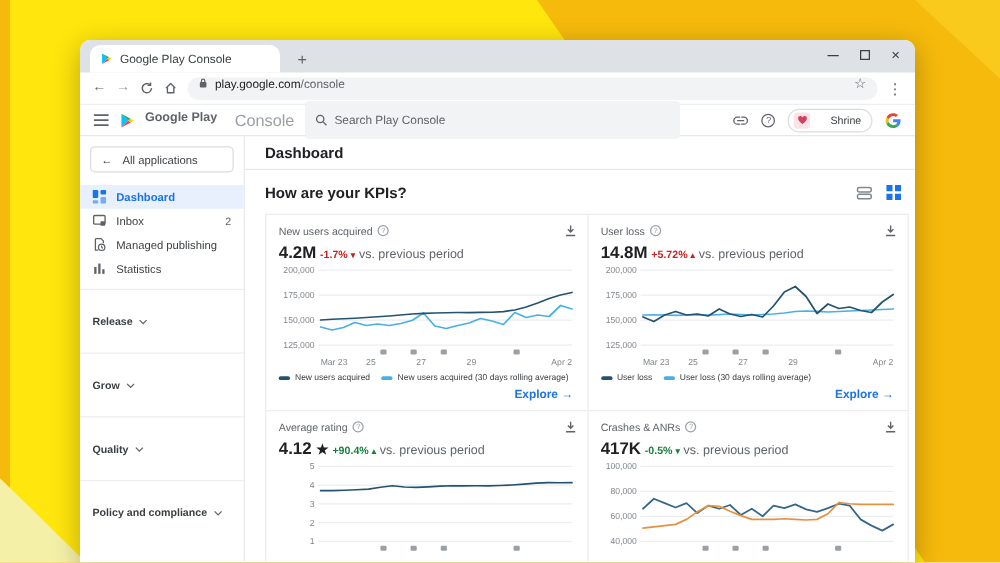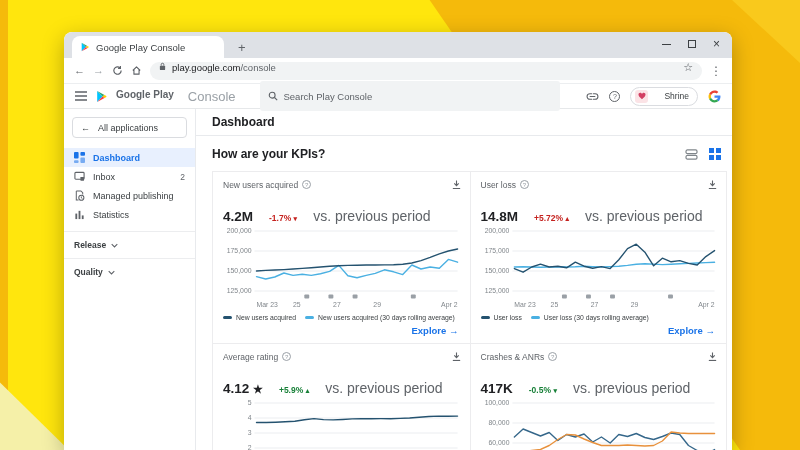--- a/index.html
+++ b/index.html
@@ -25,52 +25,52 @@
   .navic{font-size:11px;color:#5f6368;line-height:1}
   .navic.dim{color:#9aa0a6}
   .omnibox{flex:1;height:18px;background:#f1f3f4;border-radius:9px;display:flex;gap:6px;padding:0 9px;font-size:9.5px}
   .host{color:#202124}.path{color:#5f6368}
   .ob-star{margin-left:auto;font-size:11px;color:#5f6368;line-height:1}
   
   .appbar{height:25px;display:flex;align-items:center;gap:8px;padding:0 11px;border-bottom:1px solid #e6e8ea;flex:none}
   .brand{display:flex;align-items:flex-start;gap:14px;white-space:nowrap}
   .brand .b1{font-size:10px;font-weight:700;color:#5f6368}
   .brand .b2{font-size:13px;color:#9aa0a6}
-  .searchbar{width:300px;height:30px;background:#f1f3f4;border-radius:3px;display:flex;align-items:center;gap:6px;padding:0 8px;margin-left:16px;font-size:9.5px;color:#5f6368}
+  .searchbar{width:300px;height:30px;background:#f1f3f4;border-radius:3px;display:flex;align-items:center;gap:6px;padding:0 8px;font-size:9.5px;color:#5f6368}
   .appbar-right{margin-left:auto;display:flex;align-items:center;gap:10px}
   .helpc{width:11px;height:11px;border:1.1px solid #5f6368;border-radius:50%;font-size:7px;color:#5f6368;display:grid;place-items:center}
   .account-pill{display:flex;align-items:center;gap:16px;border:1px solid #dadce0;border-radius:11px;padding:2px 8px 2px 4px;font-size:8.5px;color:#3c4043}
   .acct-ic{width:13px;height:13px;border-radius:3px;background:#fbe3e6;display:grid;place-items:center}
   
   .bodyrow{flex:1;display:flex;min-height:0}
   .sidebar{width:132px;border-right:1px solid #e8eaed;padding-top:6px;flex:none}
   .allapps{margin:2px 8px 10px;border:1px solid #dadce0;border-radius:4px;height:21px;display:flex;align-items:center;gap:8px;padding:0 8px;font-size:9px;color:#3c4043}
   .nav-item{height:19px;display:flex;align-items:center;gap:8px;padding:0 10px;font-size:9px;color:#3c4043}
   .nav-item.active{background:#e8f0fe;color:#1a73e8;font-weight:700}
   .nav-item .badge{margin-left:auto;font-size:8.5px;color:#5f6368}
   .secwrap{margin-top:7px}
-  .sec{border-top:1px solid #ecedef;padding:8px 10px;font-size:8.5px;font-weight:700;color:#3c4043;display:flex;align-items:center;gap:5px}
+  .sec{border-top:1px solid #ecedef;padding:20px 10px;font-size:8.5px;font-weight:700;color:#3c4043;display:flex;align-items:center;gap:5px}
   .main{flex:1;min-width:0;display:flex;flex-direction:column;overflow:hidden}
   .page-title{padding:6px 0 6px 16px;font-size:12px;font-weight:700;color:#202124;border-bottom:1px solid #e8eaed}
   .kpi-row{display:flex;padding:11px 8px 8px 16px}
   .kpi-q{font-size:12px;font-weight:700;color:#202124}
   .toggles{margin-left:auto;display:flex;align-items:center;gap:11px;padding-right:3px}
   .panel{margin:2px 5px 0 16px;border:1px solid #ececee;display:grid;grid-template-columns:1fr 1fr}
   .cell{padding:7px 8px 7px 10px;overflow:hidden}
   .cell.c2{border-left:1px solid #ececee}
   .cell.r2{border-top:1px solid #ececee}
   .card-head{display:flex;align-items:center;font-size:8.5px;color:#5f6368}
   .qmark{width:9px;height:9px;border:1px solid #9aa0a6;border-radius:50%;font-size:6px;color:#9aa0a6;display:grid;place-items:center;margin-left:4px}
   .dl{margin-left:auto;line-height:0}
-  .val-row{display:flex;align-items:baseline;gap:16px;margin-top:18px;white-space:nowrap}
+  .val-row{display:flex;align-items:baseline;gap:3px;margin-top:4px;white-space:nowrap}
   .val{font-size:13.5px;font-weight:700;color:#202124}
   .star{font-size:11px;color:#202124}
   .delta{font-size:8.5px;font-weight:700}
   .delta .arr{font-size:7px}
-  .vs{font-size:14px;color:#5f6368}
+  .vs{font-size:10px;color:#5f6368}
   svg.chart{display:block;width:100%;height:84px;margin-top:3px;font-family:"Liberation Sans",sans-serif}
   .legend{display:flex;gap:9px;font-size:6.8px;color:#3c4043;margin-top:3px;white-space:nowrap}
   .legend .li{display:flex;align-items:center;gap:4px}
   .sw{width:9px;height:3px;border-radius:2px;display:inline-block;flex:none}
   .sw-dark{background:#24526f}.sw-light{background:#4ab0e2}
   .explore{text-align:right;font-size:9.5px;font-weight:700;color:#1a73e8;margin-top:4px;padding-right:3px}
 </style>
 </head>
 <body>
 
@@ -205,21 +205,33 @@
           <span>Statistics</span>
         </div>
         <div class="secwrap">
           <div class="sec">
             <span>Release</span>
             <svg width="7" height="5" viewBox="0 0 10 6">
                 <path d="M1 1l4 4 4-4" stroke="#5f6368" stroke-width="1.5" fill="none"></path>
               </svg>
           </div>
           <div class="sec">
+            <span>Grow</span>
+            <svg width="7" height="5" viewBox="0 0 10 6">
+                <path d="M1 1l4 4 4-4" stroke="#5f6368" stroke-width="1.5" fill="none"></path>
+              </svg>
+          </div>
+          <div class="sec">
             <span>Quality</span>
+            <svg width="7" height="5" viewBox="0 0 10 6">
+                <path d="M1 1l4 4 4-4" stroke="#5f6368" stroke-width="1.5" fill="none"></path>
+              </svg>
+          </div>
+          <div class="sec">
+            <span>Policy and compliance</span>
             <svg width="7" height="5" viewBox="0 0 10 6">
                 <path d="M1 1l4 4 4-4" stroke="#5f6368" stroke-width="1.5" fill="none"></path>
               </svg>
           </div>
         </div>
       </div>
 
       <div class="main">
         <div class="page-title">Dashboard</div>
         <div class="kpi-row">
@@ -340,21 +352,21 @@
             <div class="card-head">
               <span>Average rating</span>
               <span class="qmark">?</span>
               <span class="dl"><svg width="11" height="11" viewBox="0 0 12 12">
                     <path d="M6 1.5v5.5M3.6 4.8L6 7.2l2.4-2.4" stroke="#5f6368" stroke-width="1.2" fill="none"></path>
                     <path d="M2 10.3h8" stroke="#5f6368" stroke-width="1.2"></path>
                   </svg></span>
             </div>
             <div class="val-row">
               <span class="val"><span>4.12</span> <span class="star">★</span></span>
-              <span class="delta" style="color: rgb(24, 128, 56);"><span>+5.9%</span> <span class="arr">▴</span></span>
+              <span class="delta" style="color: rgb(24, 128, 56);"><span>+90.4%</span> <span class="arr">▴</span></span>
               <span class="vs">vs. previous period</span>
             </div>
             <svg class="chart" viewBox="0 0 242 84" preserveAspectRatio="none">
                 <line x1="32" y1="4.0" x2="238" y2="4.0" stroke="#ebedf0" stroke-width="1"></line>
                 <text x="29" y="6.5" text-anchor="end" font-size="7" fill="#80868b">5</text>
                 <line x1="32" y1="19.0" x2="238" y2="19.0" stroke="#ebedf0" stroke-width="1"></line>
                 <text x="29" y="21.5" text-anchor="end" font-size="7" fill="#80868b">4</text>
                 <line x1="32" y1="34.0" x2="238" y2="34.0" stroke="#ebedf0" stroke-width="1"></line>
                 <text x="29" y="36.5" text-anchor="end" font-size="7" fill="#80868b">3</text>
                 <line x1="32" y1="49.0" x2="238" y2="49.0" stroke="#ebedf0" stroke-width="1"></line>

